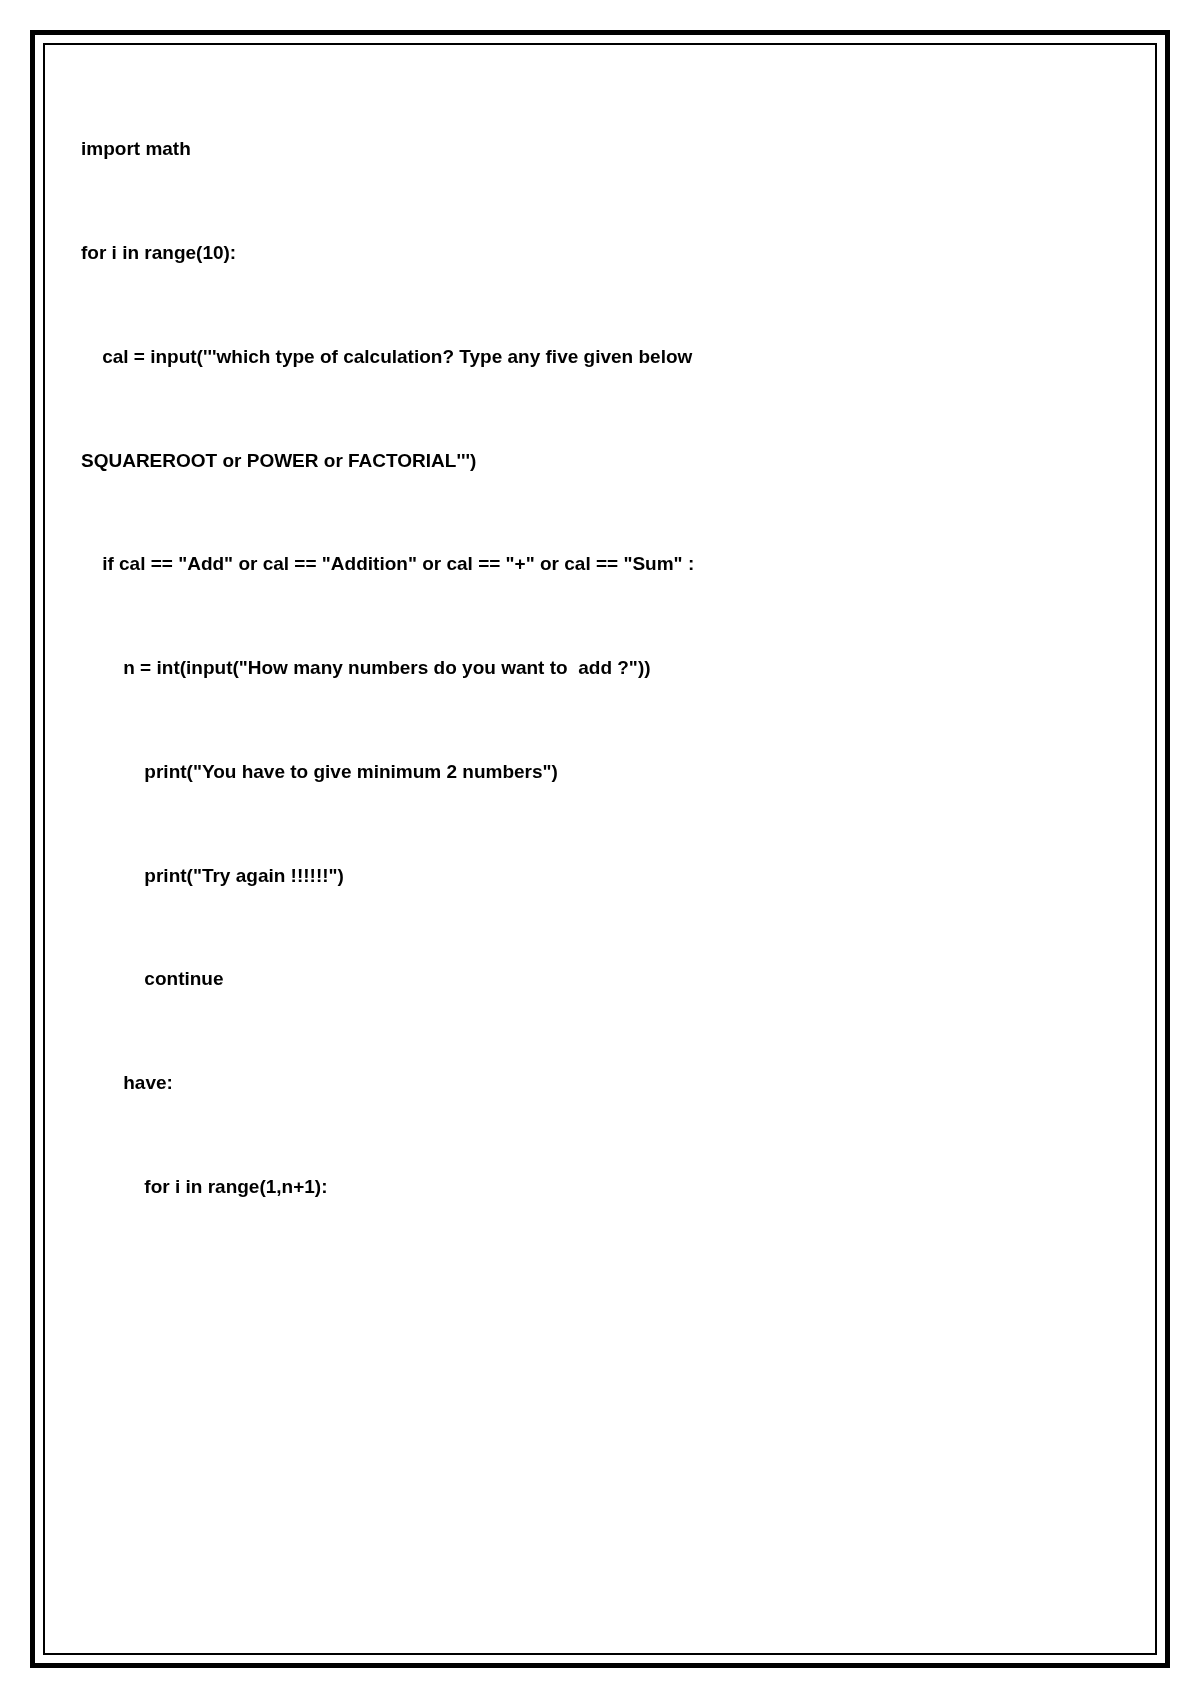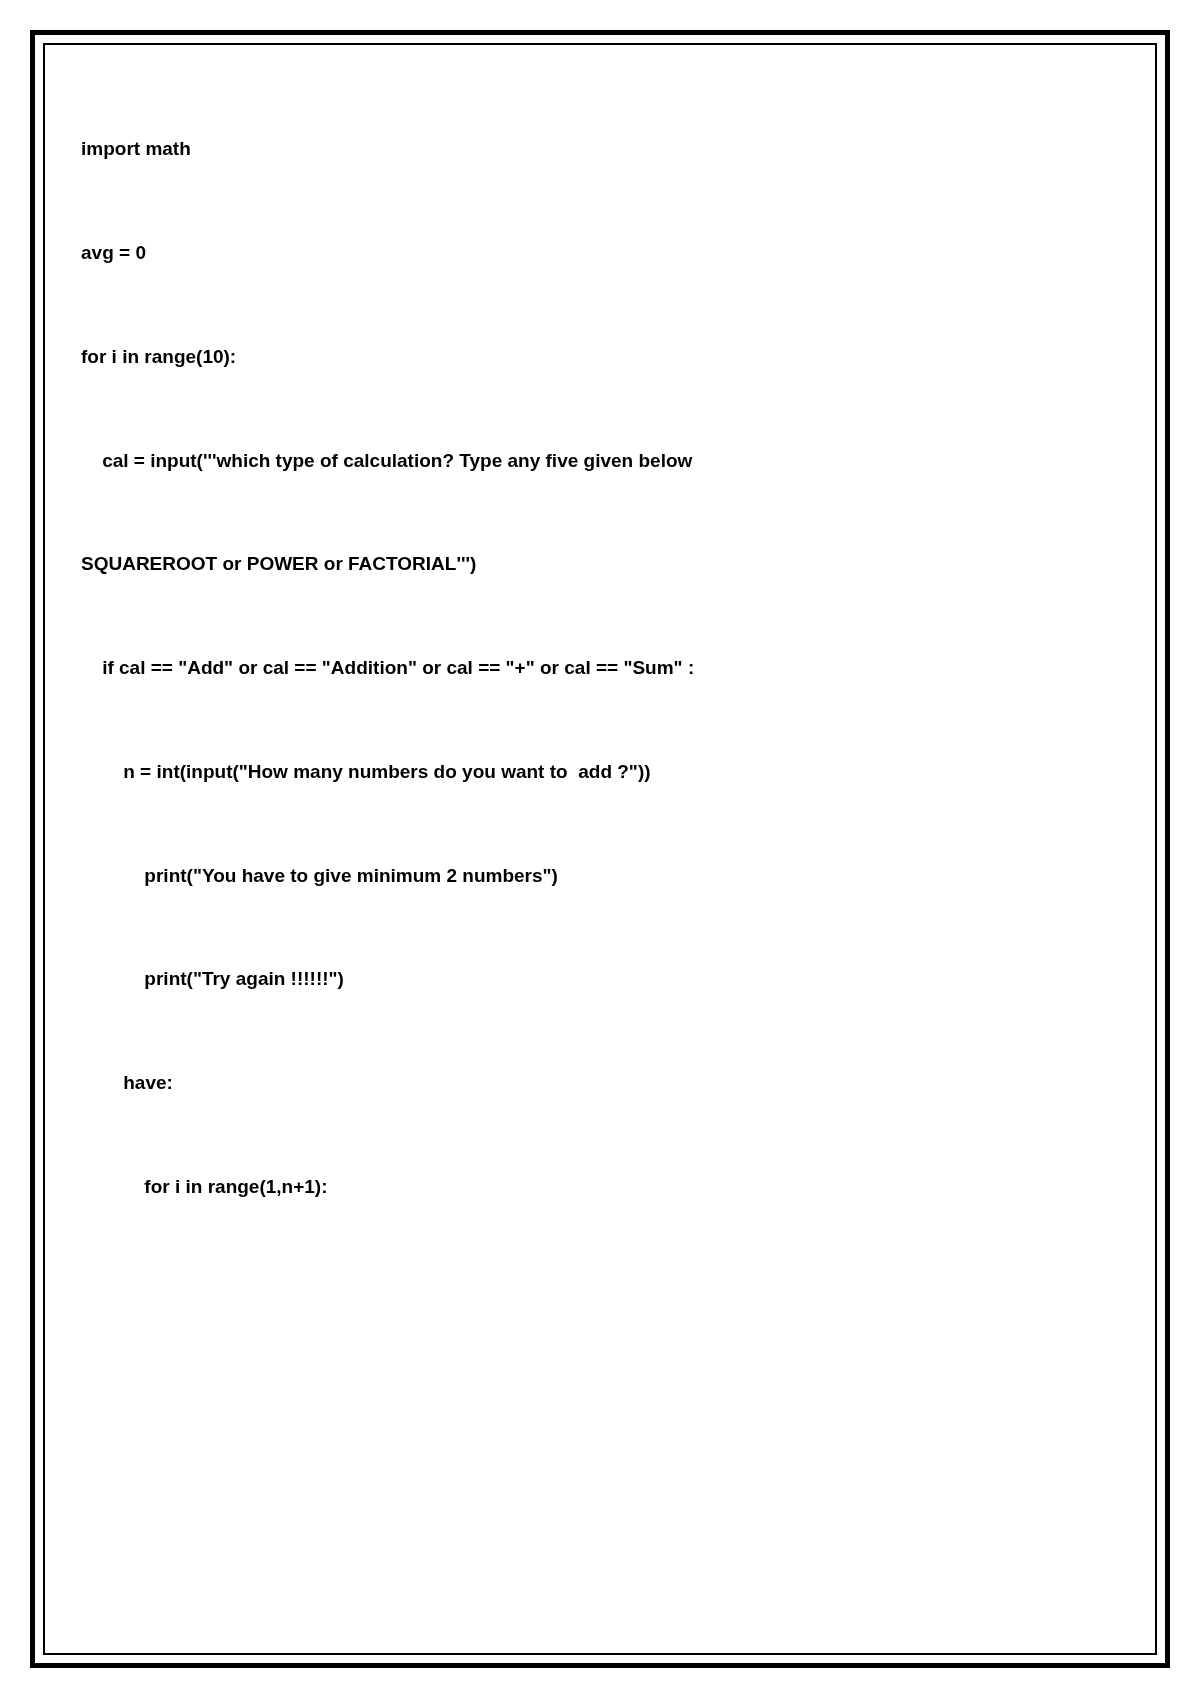--- a/index.html
+++ b/index.html
@@ -38,28 +38,28 @@
       white-space: pre-wrap;
     }
   </style>
 </head>
 <body>
 
 <div class="outer-border">
   <div class="inner-border">
     <div class="code-content">
       <div class="code-line">import math</div>
-      <div class="code-line">avg = 0</div>
       <div class="code-line">for i in range(10):</div>
       <div class="code-line">    cal = input('''which type of calculation? Type any five given below</div>
       <div class="code-line">SQUAREROOT or POWER or FACTORIAL''')</div>
       <div class="code-line">    if cal == "Add" or cal == "Addition" or cal == "+" or cal == "Sum" :</div>
       <div class="code-line">        n = int(input("How many numbers do you want to  add ?"))</div>
       <div class="code-line">            print("You have to give minimum 2 numbers")</div>
       <div class="code-line">            print("Try again !!!!!!")</div>
+      <div class="code-line">            continue</div>
       <div class="code-line">        have:</div>
       <div class="code-line">            for i in range(1,n+1):</div>
       
       
       
       
       
       
       
       

